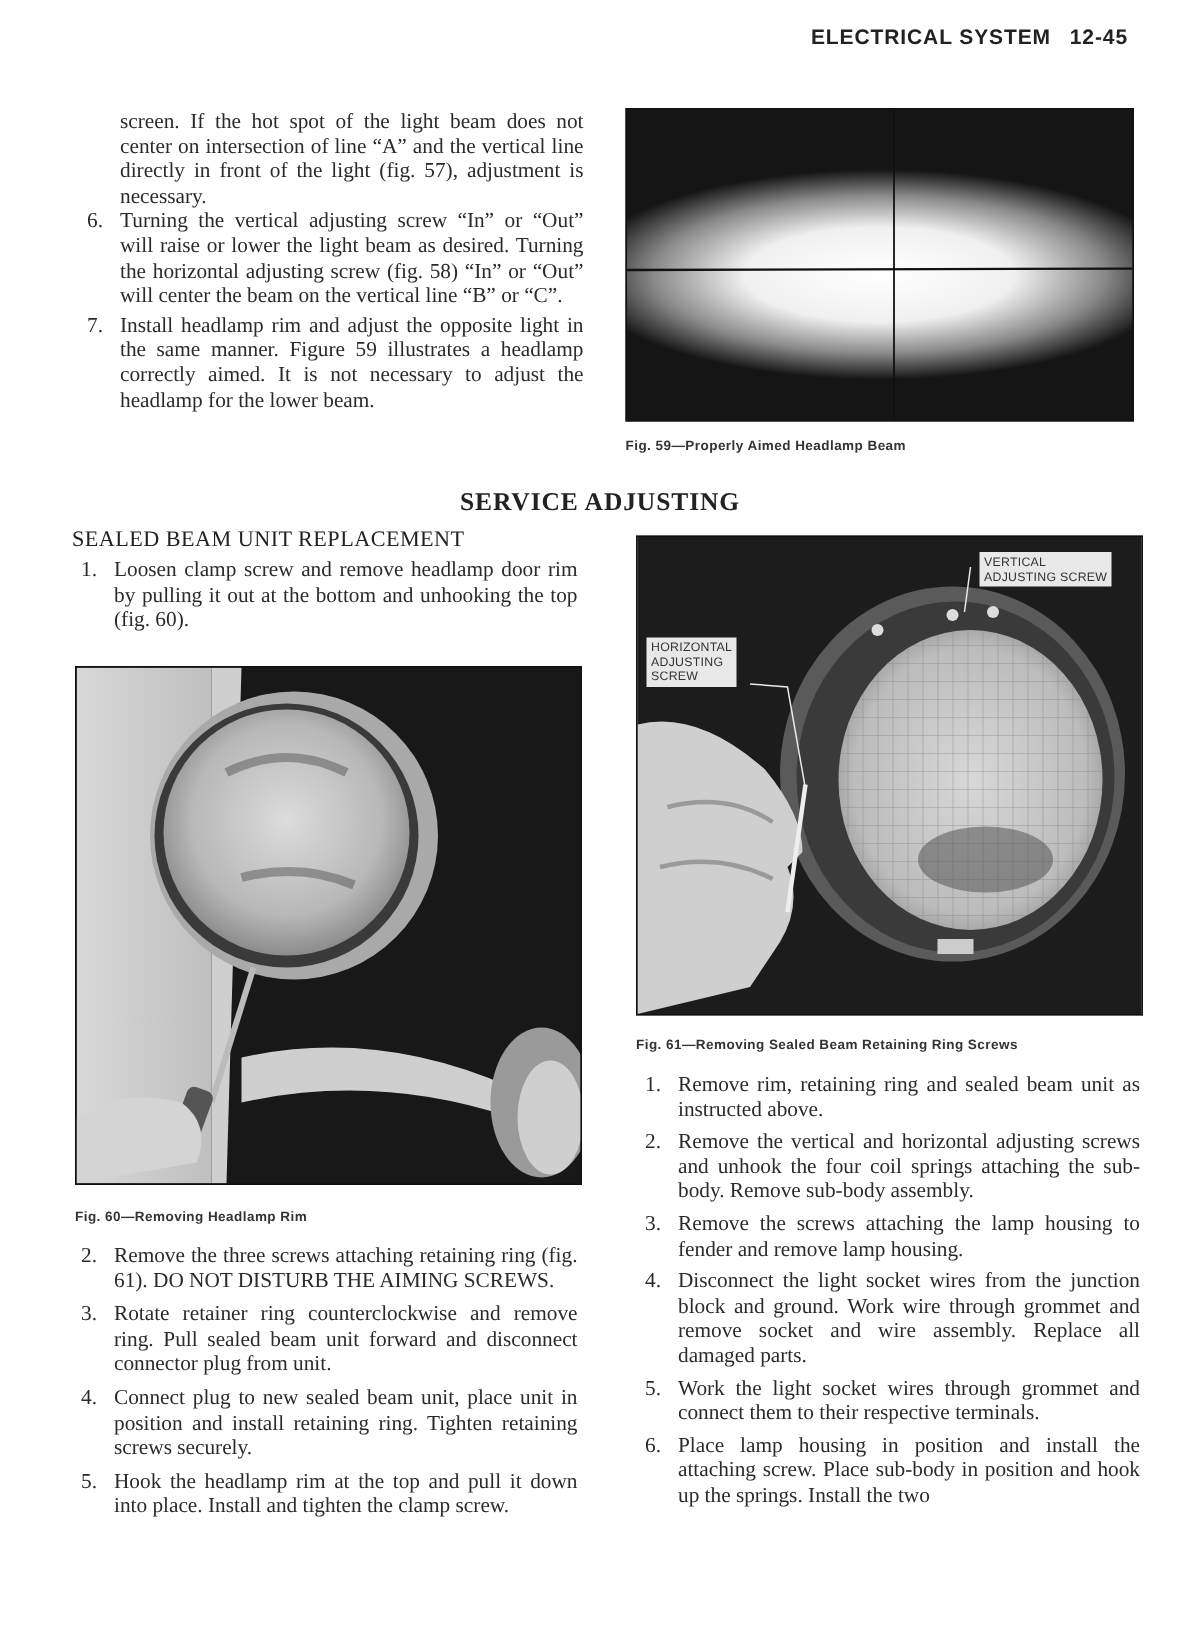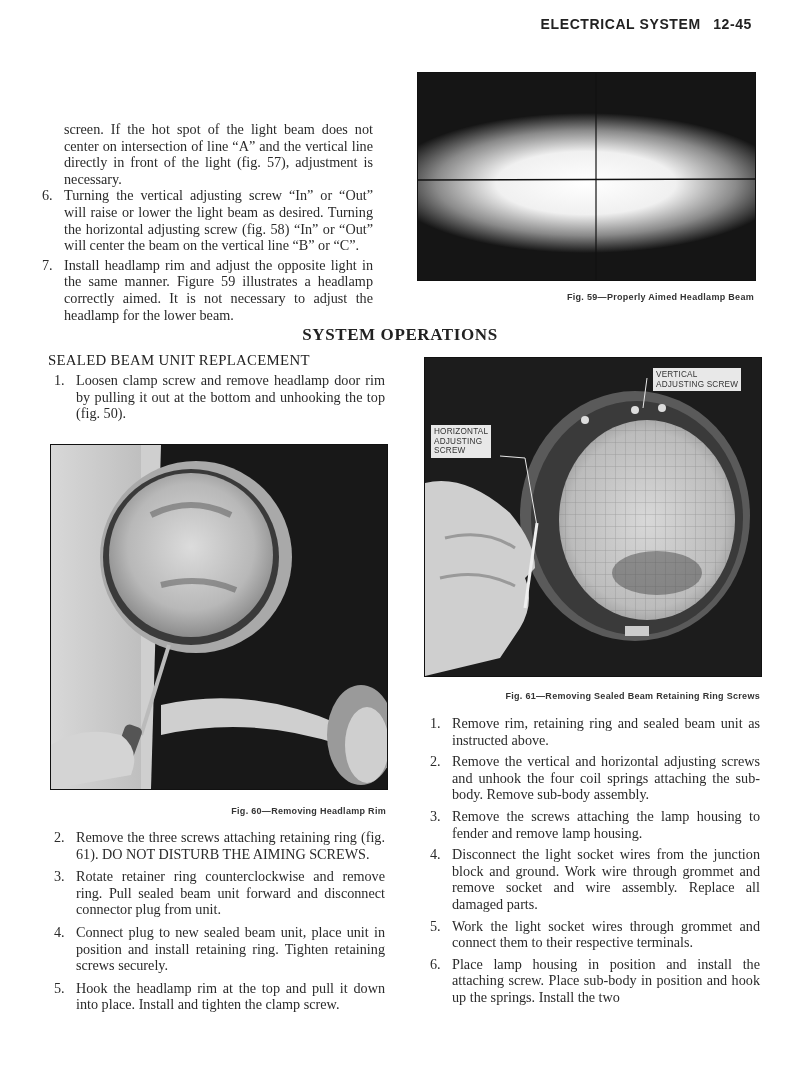--- a/index.html
+++ b/index.html
@@ -31,38 +31,38 @@
     font-weight: normal; font-size: 14.8px; letter-spacing: 0.3px; color: #222;
   }
 
   .photo {
     position: absolute; background: #1a1a1a; border: 1px solid #111; overflow: hidden;
   }
   .caption {
     position: absolute;
     font-family: "Liberation Sans", "DejaVu Sans", sans-serif;
     font-weight: bold; font-size: 9px; letter-spacing: 0.3px; color: #333;
-    text-align: right;
+    text-align: left;
   }
   .callout {
     position: absolute; background: #e8e8e8; color: #333;
     font-family: "Liberation Sans", "DejaVu Sans", sans-serif;
     font-size: 8.2px; line-height: 9.5px; padding: 2px 3px; letter-spacing: 0.2px;
   }
   .callout span { display: block; }
 </style>
 </head>
 <body>
 
 <div class="running-head">
   <span>ELECTRICAL SYSTEM</span>
   <span class="pg">12-45</span>
 </div>
 
-<div class="col" style="left:36px; top:73px; width:337px;margin-top:48px;">
+<div class="col" style="left:52px; top:73px; width:337px;">
   <div class="para">screen. If the hot spot of the light beam does not center on intersection of line “A” and the vertical line directly in front of the light (fig. 57), adjustment is necessary.</div>
   <div class="step">
     <span class="num">6.</span>
     <span>Turning the vertical adjusting screw “In” or “Out” will raise or lower the light beam as desired. Turning the horizontal adjusting screw (fig. 58) “In” or “Out” will center the beam on the vertical line “B” or “C”.</span>
   </div>
   <div class="step">
     <span class="num">7.</span>
     <span>Install headlamp rim and adjust the opposite light in the same manner. Figure 59 illustrates a headlamp correctly aimed. It is not necessary to adjust the headlamp for the lower beam.</span>
   </div>
 </div>
@@ -78,27 +78,27 @@
       </radialGradient>
     </defs>
     <rect width="337" height="207" fill="#151515"></rect>
     <ellipse cx="168" cy="110" rx="200" ry="70" fill="url(#beam)"></ellipse>
     <line x1="178" y1="0" x2="178" y2="207" stroke="#111" stroke-width="1.2"></line>
     <line x1="0" y1="107" x2="337" y2="106" stroke="#111" stroke-width="1.5"></line>
   </svg>
 </div>
 <div class="caption" style="left:417px; top:292px; width:337px;">Fig. 59—Properly Aimed Headlamp Beam</div>
 
-<div class="section-title">SYSTEM OPERATIONS</div>
+<div class="section-title">SERVICE ADJUSTING</div>
 
 <div class="col" style="left:48px; top:352px; width:337px;">
   <div class="subhead">SEALED BEAM UNIT REPLACEMENT</div>
   <div class="step" style="margin-top:3px;">
     <span class="num">1.</span>
-    <span>Loosen clamp screw and remove headlamp door rim by pulling it out at the bottom and unhooking the top (fig. 50).</span>
+    <span>Loosen clamp screw and remove headlamp door rim by pulling it out at the bottom and unhooking the top (fig. 60).</span>
   </div>
 </div>
 
 <div class="photo" style="left:50px; top:444px; width:336px; height:344px; background:#181818;">
   <svg width="336" height="344" viewBox="0 0 336 344">
     <defs>
       <radialGradient id="lens60" cx="0.5" cy="0.45" r="0.55">
         <stop offset="0" stop-color="#dcdcdc"></stop>
         <stop offset="0.7" stop-color="#b8b8b8"></stop>
         <stop offset="1" stop-color="#8c8c8c"></stop>

